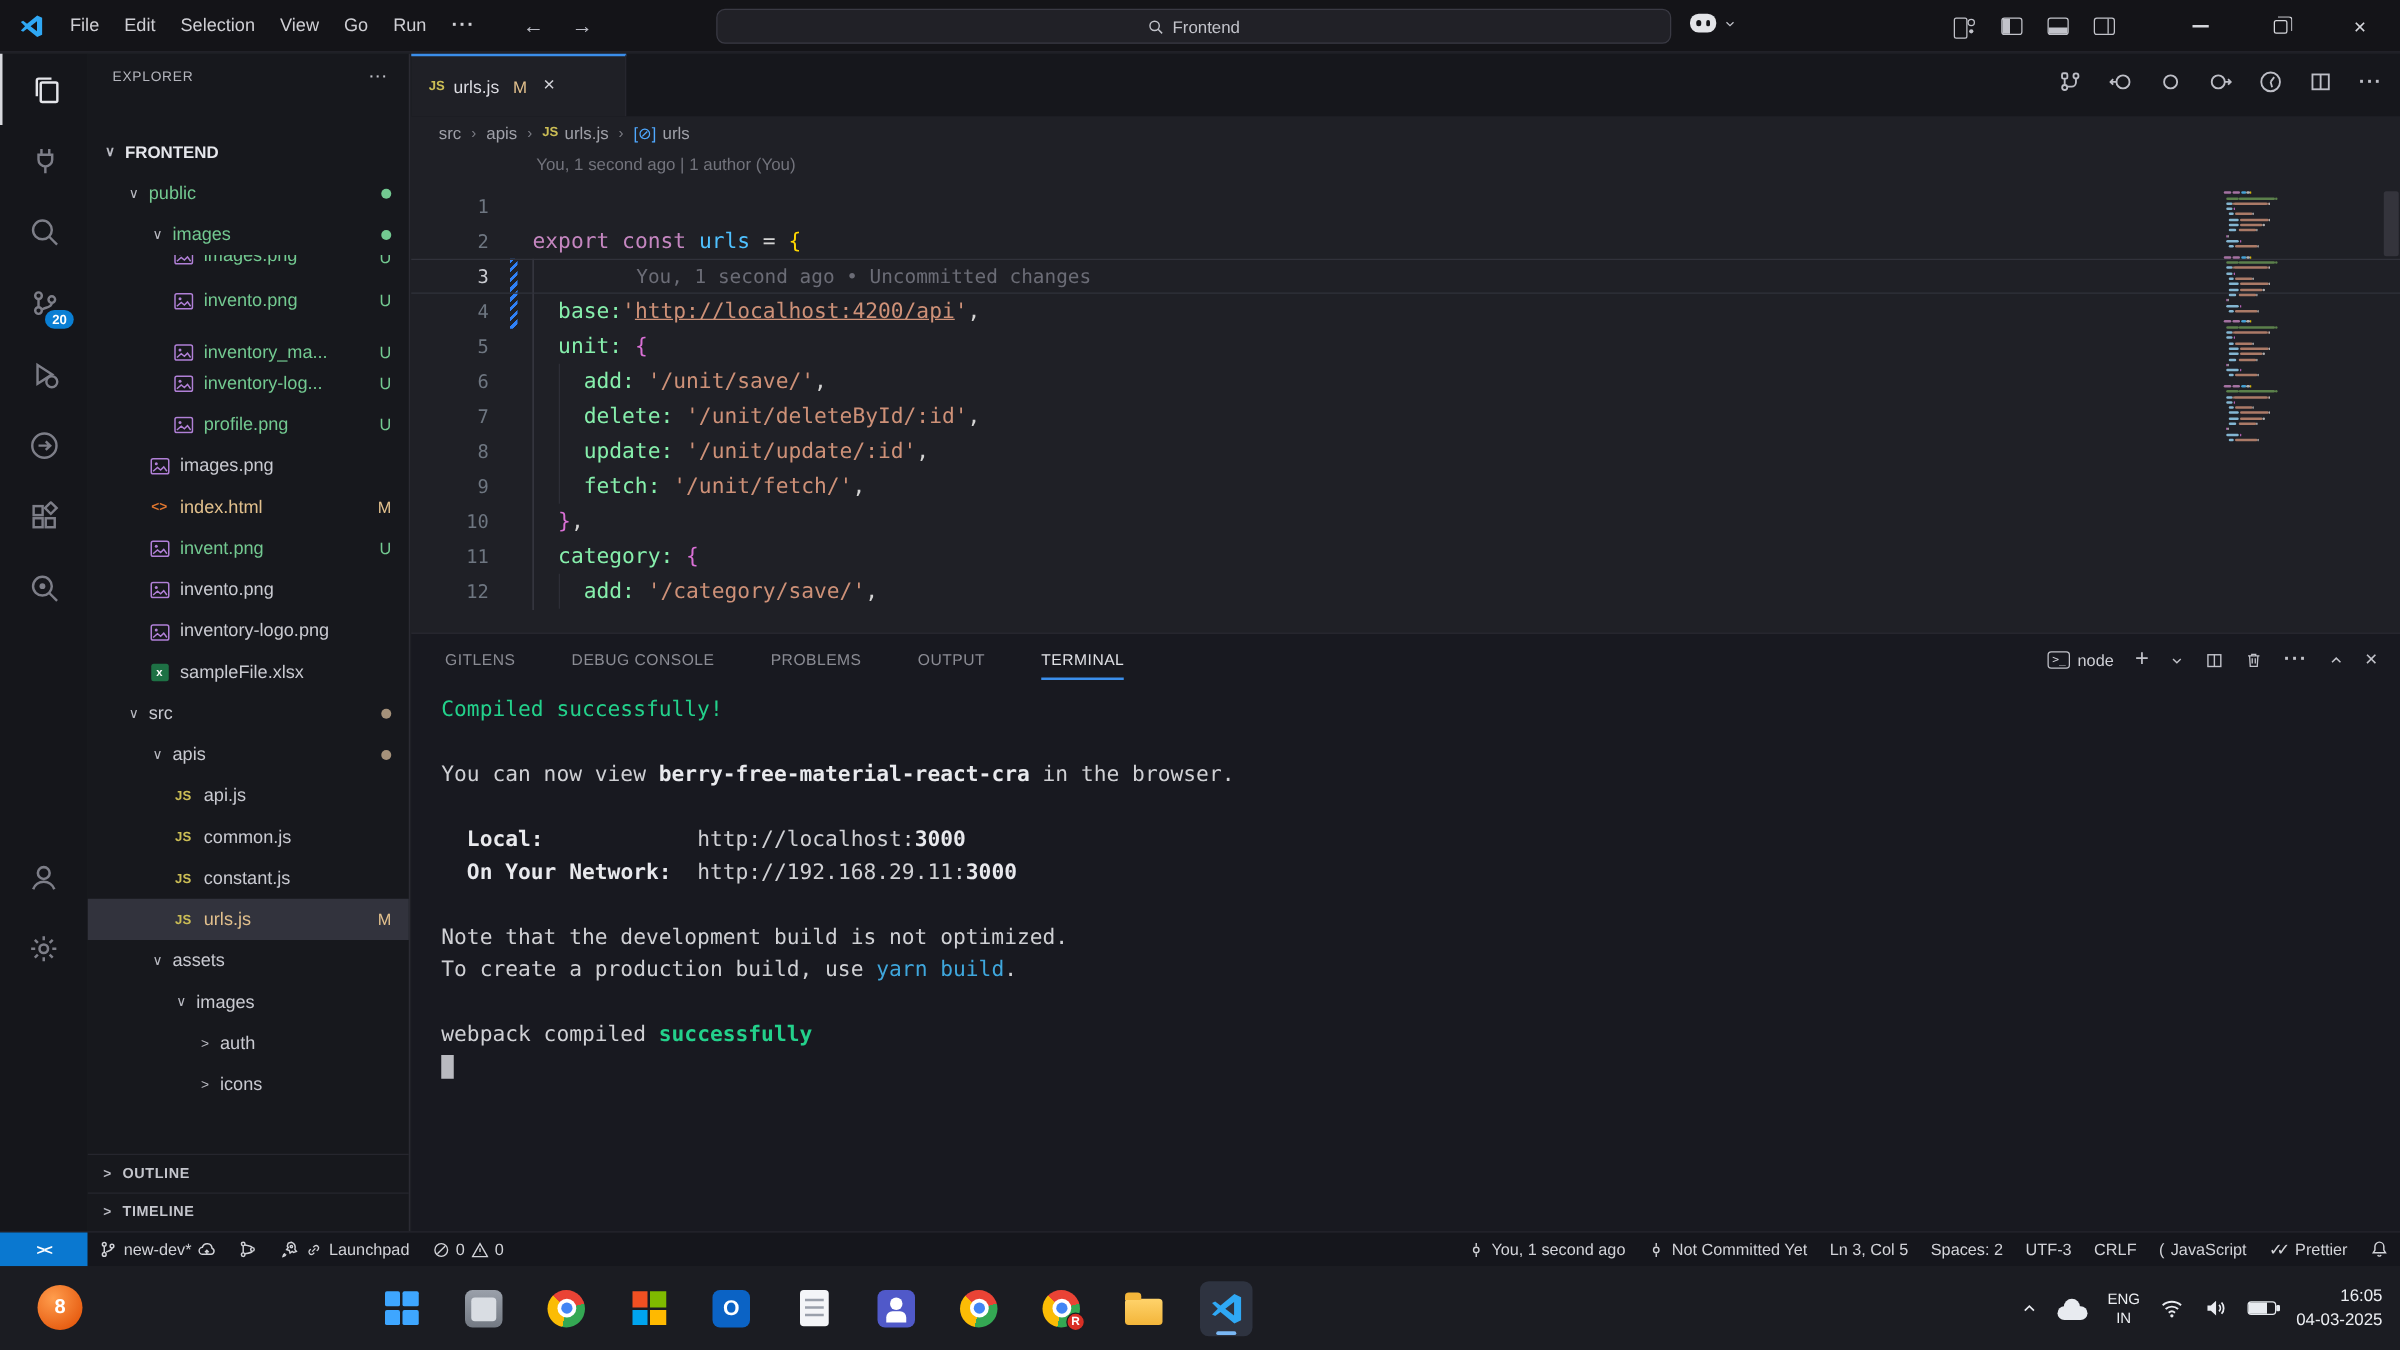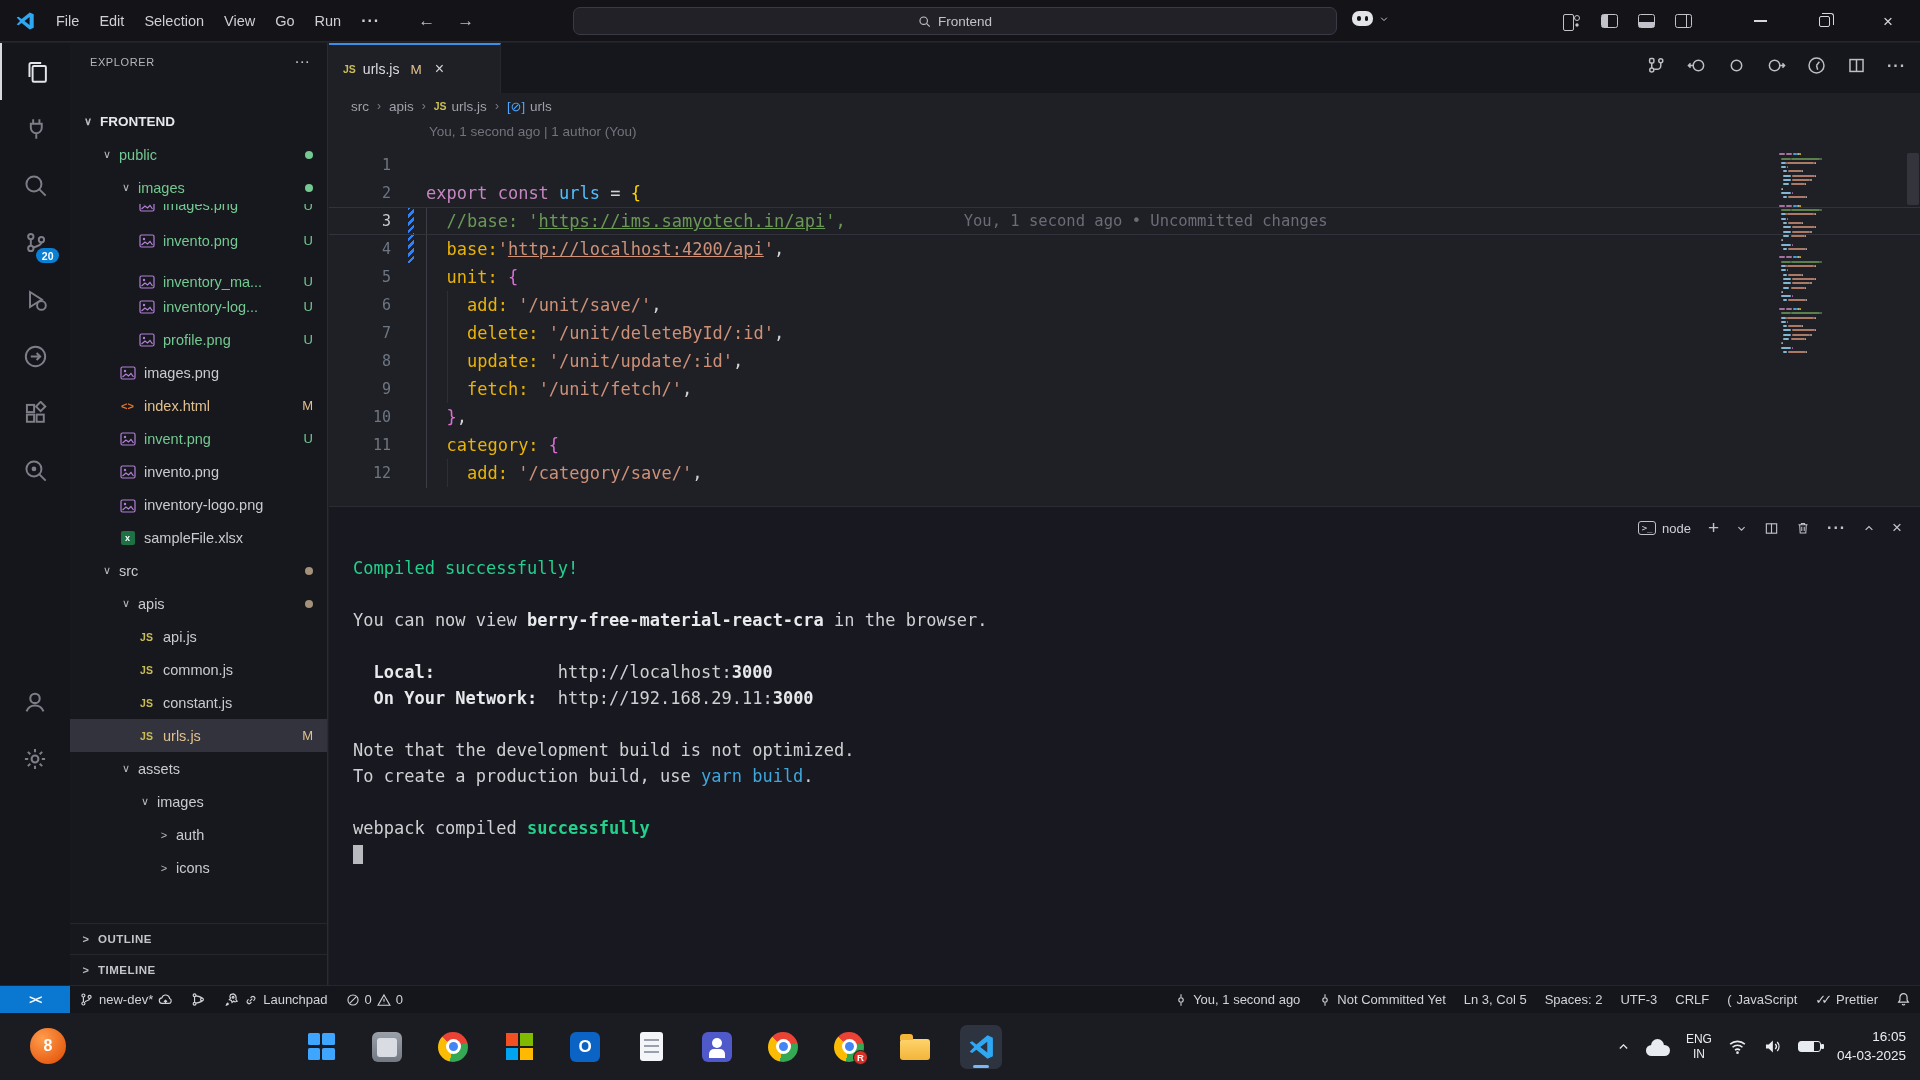--- a/index.html
+++ b/index.html
@@ -93,21 +93,21 @@
     font-size:13.5px;color:#72737c}
 
   
   .codearea{position:absolute;top:102px;left:0;right:0;height:361px;padding-top:6px;
     font-family:"DejaVu Sans Mono",monospace}
   .cl{height:28px;display:flex;align-items:center;position:relative}
   .cl.cur{border-top:1px solid #31323b;border-bottom:1px solid #31323b}
   .ln{width:62px;text-align:right;color:#6e7681;font-size:15px;flex:none}
   .cl.cur .ln{color:#cacbd1}
   .ct{padding-left:35px;font-size:17px;white-space:pre}
-  .k{color:#c586c0}.v{color:#4fc1ff}.p{color:#eab308}.s{color:#ce9178}
+  .k{color:#c586c0}.v{color:#4fc1ff}.p{color:#86efac}.s{color:#ce9178}
   .su{color:#ce9178;text-decoration:underline}
   .c{color:#6a9955}.cu{color:#6a9955;text-decoration:underline}
   .w{color:#d4d4d4}.b1{color:#ffd700}.b2{color:#da70d6}
   .inline-blame{color:#6b6c76;font-size:15.5px;margin-left:118px;white-space:pre}
   .mod-gutter{position:absolute;left:79px;top:62px;width:6px;height:56px;
     background:repeating-linear-gradient(135deg,#2f81f7 0 2.5px,transparent 2.5px 5.5px)}
   .guide1{position:absolute;left:97px;top:62px;width:1px;height:281px;background:#3c3d47}
   .guide2{position:absolute;left:118px;top:146px;width:1px;height:112px;background:#2d2e37}
   .guide3{position:absolute;left:118px;top:314px;width:1px;height:28px;background:#2d2e37}
   .minimap{position:absolute;top:4px;right:15px;width:126px}
@@ -644,21 +644,20 @@
       <div class="cl">
           <span class="ln">1</span>
           <span class="ct"></span>
         </div>
         <div class="cl">
           <span class="ln">2</span>
           <span class="ct"><span class="k">export</span><span class="w"> </span><span class="k">const</span><span class="w"> </span><span class="v">urls</span><span class="w"> = </span><span class="b1">{</span></span>
         </div>
         <div class="cl cur">
           <span class="ln">3</span>
-          <span class="ct"><span class="w">  </span><span class="c">//base: '</span><span class="cu">https://ims.samyotech.in/api</span><span class="c">',</span></span>
           <span class="inline-blame">You, 1 second ago • Uncommitted changes</span>
         </div>
         <div class="cl">
           <span class="ln">4</span>
           <span class="ct"><span class="w">  </span><span class="p">base:</span><span class="s">'</span><span class="su">http://localhost:4200/api</span><span class="s">'</span><span class="w">,</span></span>
         </div>
         <div class="cl">
           <span class="ln">5</span>
           <span class="ct"><span class="w">  </span><span class="p">unit:</span><span class="w"> </span><span class="b2">{</span></span>
         </div>
@@ -993,20 +992,27 @@
             <b style="width: 4.2px; background: rgb(156, 220, 254);"></b>
             <b style="width: 1.05px; opacity: 0;"></b>
             <b style="width: 17.85px; background: rgb(206, 145, 120);"></b>
             <b style="width: 1.05px; background: rgb(212, 212, 212);"></b>
           </div>
         </div>
       <div class="vthumb"></div>
     </div>
 
     <div class="panel">
+      <div class="panel-tabs" id="paneltabs">
+          <div class="ptab">GITLENS</div>
+          <div class="ptab">DEBUG CONSOLE</div>
+          <div class="ptab">PROBLEMS</div>
+          <div class="ptab">OUTPUT</div>
+          <div class="ptab active">TERMINAL</div>
+        </div>
       <div class="panel-actions">
         <span class="node-chip">
           <span class="termico">&gt;_</span>
           <span>node</span>
         </span>
         <span class="pa plus">+</span>
         <span class="pa">
             <svg width="11" height="11" viewBox="0 0 16 16" fill="none" stroke="currentColor" stroke-width="1.6">
               <path d="M3.5 6l4.5 4.5L12.5 6"></path>
             </svg>

